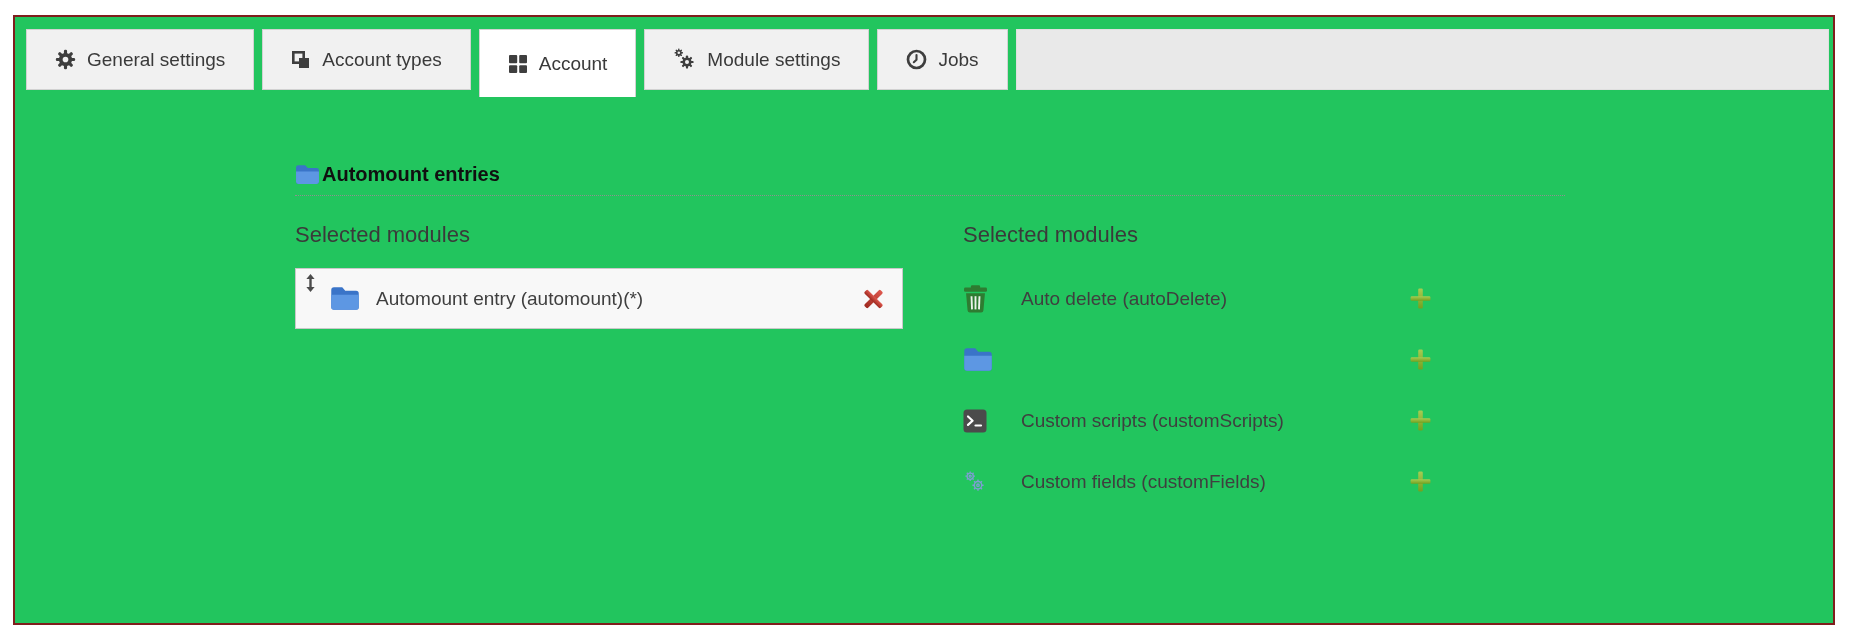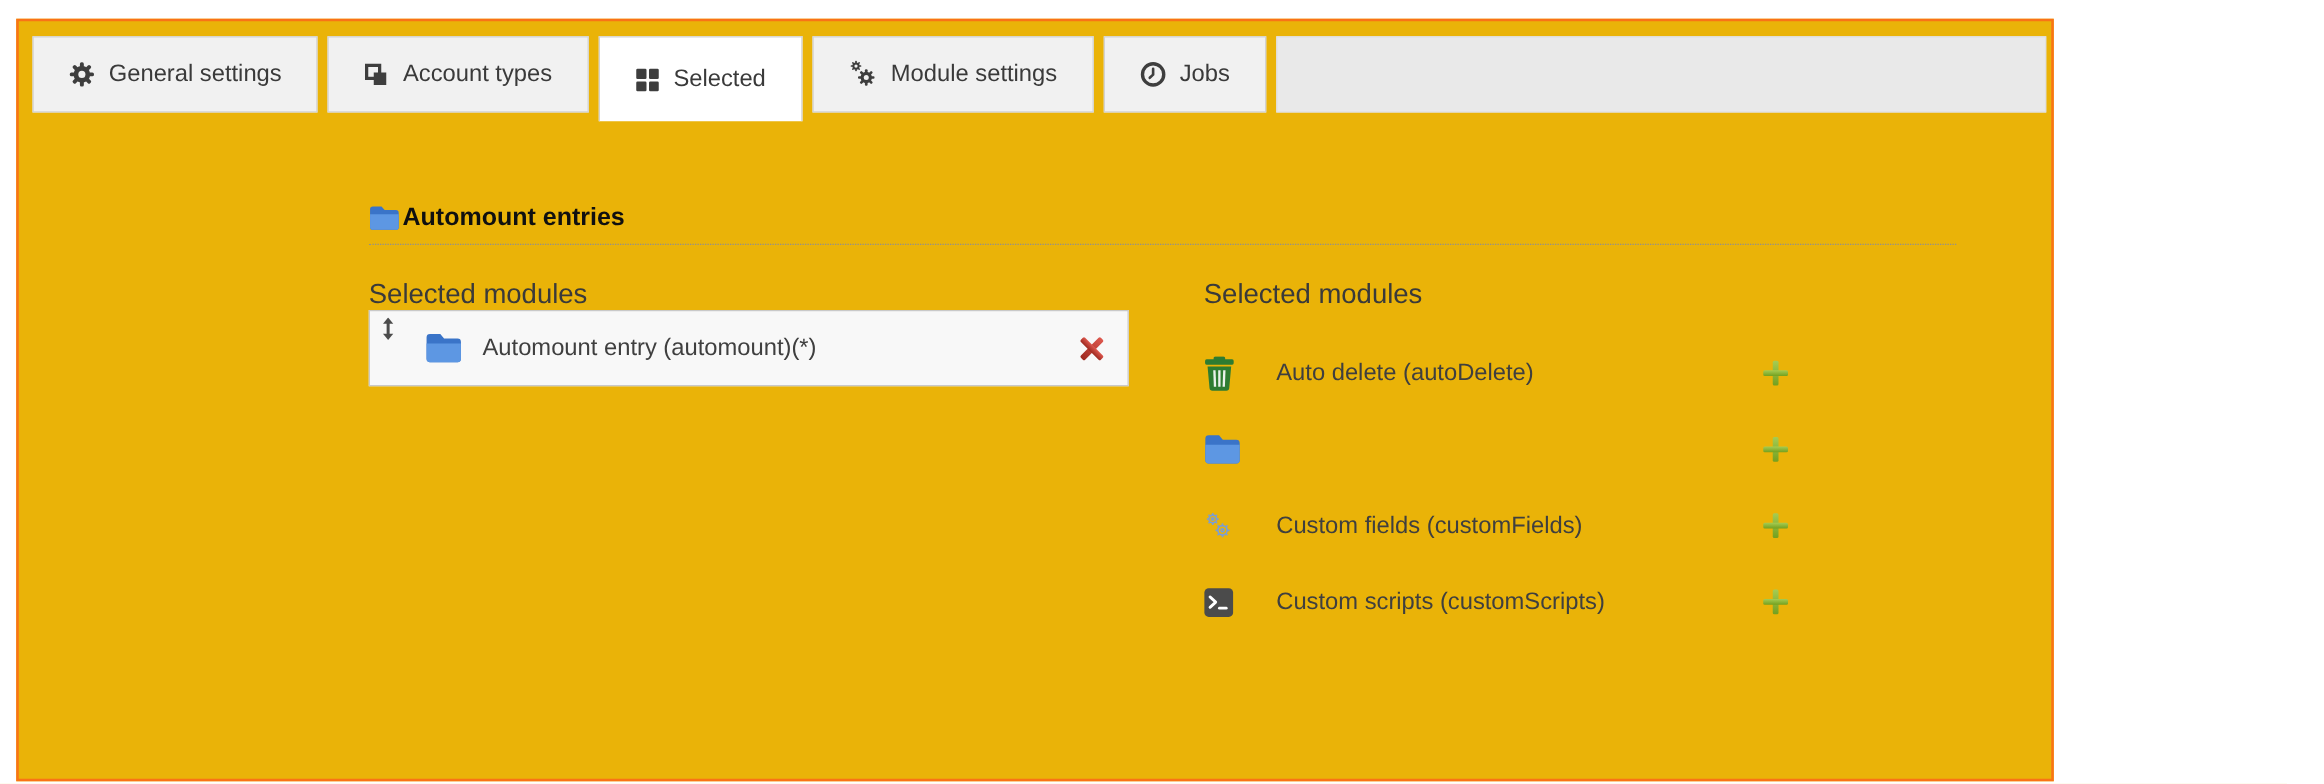--- a/index.html
+++ b/index.html
@@ -1,40 +1,40 @@
 <!DOCTYPE html>
 <html><head>
 <meta charset="utf-8">
 <style>
   html,body{margin:0;padding:0;background:#fff;}
   body{width:1859px;height:627px;position:relative;overflow:hidden;
        font-family:"Liberation Sans",sans-serif;color:#3a3a3a;}
-  .panel{position:absolute;left:13px;top:15px;width:1630px;height:610px;
-         border:2px solid #f97316;background:#eab308;box-sizing:border-box;}
+  .panel{position:absolute;left:13px;top:15px;width:1822px;height:610px;
+         border:2px solid #7f1d1d;background:#22c55e;box-sizing:border-box;}
   
   .tabbar{display:flex;align-items:flex-start;margin:12px 4px 0 11px;height:68px;}
   .tab{box-sizing:border-box;height:61px;display:flex;align-items:center;gap:11px;
        padding:0 28px;background:#f1f1f1;border:1px solid #d2d2d2;margin-right:8px;
        font-size:19px;color:#3a3a3a;cursor:pointer;white-space:nowrap;}
   .tab.active{background:#fff;border-bottom:0;height:68px;position:relative;z-index:2;}
   .tab-strip{flex:1;height:61px;background:#e9e9e9;border:1px solid #e0e0e0;box-sizing:border-box;}
   .tab-icon{display:flex;align-items:center;}
   
   .content{margin:66px 0 0 280px;width:1270px;}
   .section-head{display:flex;align-items:center;gap:2px;padding-bottom:9px;
                 border-bottom:1px dotted #8f8f8f;}
   .section-title{font-size:20px;font-weight:bold;color:#101010;}
   .columns{display:flex;margin-top:26px;}
   .col-left{width:668px;}
   .col-right{flex:1;position:relative;}
   .col-header{font-size:22px;color:#3a3a3a;}
   
-  .selected-box{width:608px;height:61px;box-sizing:border-box;
+  .selected-box{margin-top:20px;width:608px;height:61px;box-sizing:border-box;
                 background:#f8f8f8;border:1px solid #c9c9c9;position:relative;
-                display:flex;align-items:center;padding-left:44px;cursor:move;}
+                display:flex;align-items:center;padding-left:34px;cursor:move;}
   .drag-handle{position:absolute;left:9px;top:5px;line-height:0;cursor:ns-resize;}
   .selected-label{margin-left:16px;font-size:19px;color:#3f3f3f;}
   .delete-btn{position:absolute;right:16px;top:50%;transform:translateY(-50%);
               background:none;border:0;padding:0;line-height:0;cursor:pointer;}
   
   .avail-rows{margin-top:20px;}
   .avail-row{height:61px;display:flex;align-items:center;position:relative;}
   .icon-cell{width:34px;display:flex;align-items:center;line-height:0;}
   .avail-label{margin-left:24px;font-size:19px;color:#3f3f3f;}
   .plus-btn{position:absolute;left:446px;background:none;border:0;padding:0;
@@ -89,21 +89,21 @@
 
     <div class="tab active">
       <span class="tab-icon">
         <svg width="20" height="20" viewBox="0 0 20 20" fill="#3e3e3e">
           <rect x="1" y="1" width="8.2" height="8.2" rx="1"></rect>
           <rect x="11.2" y="1" width="7.8" height="8.2" rx="1"></rect>
           <rect x="1" y="11.2" width="8.2" height="7.8" rx="1"></rect>
           <rect x="11.2" y="11.2" width="7.8" height="7.8" rx="1"></rect>
         </svg>
       </span>
-      <span>Selected</span>
+      <span>Account</span>
     </div>
 
     <div class="tab">
       <span class="tab-icon">
         <svg width="23" height="23" viewBox="0 0 23 23">
           <g fill="#3e3e3e">
             <g transform="translate(1.2,0.2) scale(0.46)">
               <circle cx="10" cy="10" r="6.3"></circle>
               <rect x="8.5" y="0.8" width="3" height="18.4" rx="1.2"></rect>
               <rect x="8.5" y="0.8" width="3" height="18.4" rx="1.2" transform="rotate(45 10 10)"></rect>
@@ -230,20 +230,41 @@
                     <rect x="9.2" y="1.6" width="4.6" height="19.8" rx="1.2"></rect>
                     <rect x="1.6" y="9.2" width="19.8" height="4.6" rx="1.2"></rect>
                   </g>
                 </svg>
               </span>
             </button>
           </div>
 
           <div class="avail-row">
             <span class="icon-cell">
+              <svg width="24" height="24" viewBox="0 0 24 24">
+                <rect x="0.5" y="0.5" width="23" height="23" rx="3.5" fill="#4b4b4b"></rect>
+                <path d="M5 7.5 l4.6 4.2 L5 15.9" fill="none" stroke="#fff" stroke-width="2.2" stroke-linecap="round" stroke-linejoin="round"></path>
+                <line x1="12.5" y1="16.5" x2="18" y2="16.5" stroke="#fff" stroke-width="2.2" stroke-linecap="round"></line>
+              </svg>
+            </span>
+            <span class="avail-label">Custom scripts (customScripts)</span>
+            <button class="plus-btn">
+              <span>
+                <svg width="23" height="23" viewBox="0 0 23 23">
+                  <g fill="url(#gradPlus)">
+                    <rect x="9.2" y="1.6" width="4.6" height="19.8" rx="1.2"></rect>
+                    <rect x="1.6" y="9.2" width="19.8" height="4.6" rx="1.2"></rect>
+                  </g>
+                </svg>
+              </span>
+            </button>
+          </div>
+
+          <div class="avail-row">
+            <span class="icon-cell">
               <svg width="23" height="23" viewBox="0 0 23 23" fill="none" stroke="#7d9ed1">
                 <g stroke-width="1.3">
                   <circle cx="7.2" cy="6.2" r="3.1"></circle>
                   <circle cx="7.2" cy="6.2" r="1"></circle>
                   <path d="M7.2 1.4v1.7M7.2 9.3v1.7M2.4 6.2h1.7M10.3 6.2h1.7M3.8 2.8l1.2 1.2M9.4 8.4l1.2 1.2M3.8 9.6l1.2-1.2M9.4 4l1.2-1.2"></path>
                 </g>
                 <g stroke-width="1.4">
                   <circle cx="15" cy="15.2" r="3.7"></circle>
                   <circle cx="15" cy="15.2" r="1.2"></circle>
                   <path d="M15 9.6v2M15 18.8v2M9.4 15.2h2M18.6 15.2h2M11 11.2l1.4 1.4M17.6 17.8l1.4 1.4M11 19.2l1.4-1.4M17.6 12.6l1.4-1.4"></path>
@@ -256,39 +277,18 @@
                 <svg width="23" height="23" viewBox="0 0 23 23">
                   <g fill="url(#gradPlus)">
                     <rect x="9.2" y="1.6" width="4.6" height="19.8" rx="1.2"></rect>
                     <rect x="1.6" y="9.2" width="19.8" height="4.6" rx="1.2"></rect>
                   </g>
                 </svg>
               </span>
             </button>
           </div>
 
-          <div class="avail-row">
-            <span class="icon-cell">
-              <svg width="24" height="24" viewBox="0 0 24 24">
-                <rect x="0.5" y="0.5" width="23" height="23" rx="3.5" fill="#4b4b4b"></rect>
-                <path d="M5 7.5 l4.6 4.2 L5 15.9" fill="none" stroke="#fff" stroke-width="2.2" stroke-linecap="round" stroke-linejoin="round"></path>
-                <line x1="12.5" y1="16.5" x2="18" y2="16.5" stroke="#fff" stroke-width="2.2" stroke-linecap="round"></line>
-              </svg>
-            </span>
-            <span class="avail-label">Custom scripts (customScripts)</span>
-            <button class="plus-btn">
-              <span>
-                <svg width="23" height="23" viewBox="0 0 23 23">
-                  <g fill="url(#gradPlus)">
-                    <rect x="9.2" y="1.6" width="4.6" height="19.8" rx="1.2"></rect>
-                    <rect x="1.6" y="9.2" width="19.8" height="4.6" rx="1.2"></rect>
-                  </g>
-                </svg>
-              </span>
-            </button>
-          </div>
-
 
         </div>
       </div>
     </div>
   </div>
 </div>
 
 </body></html>

